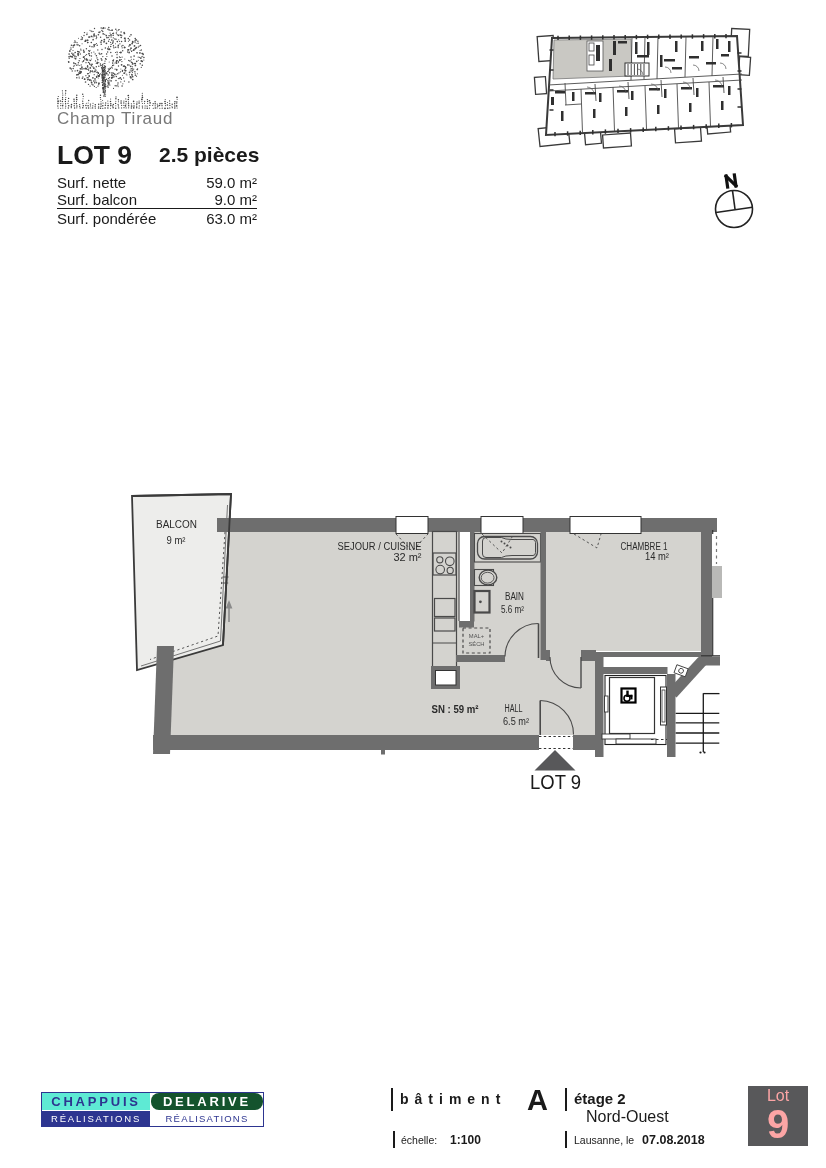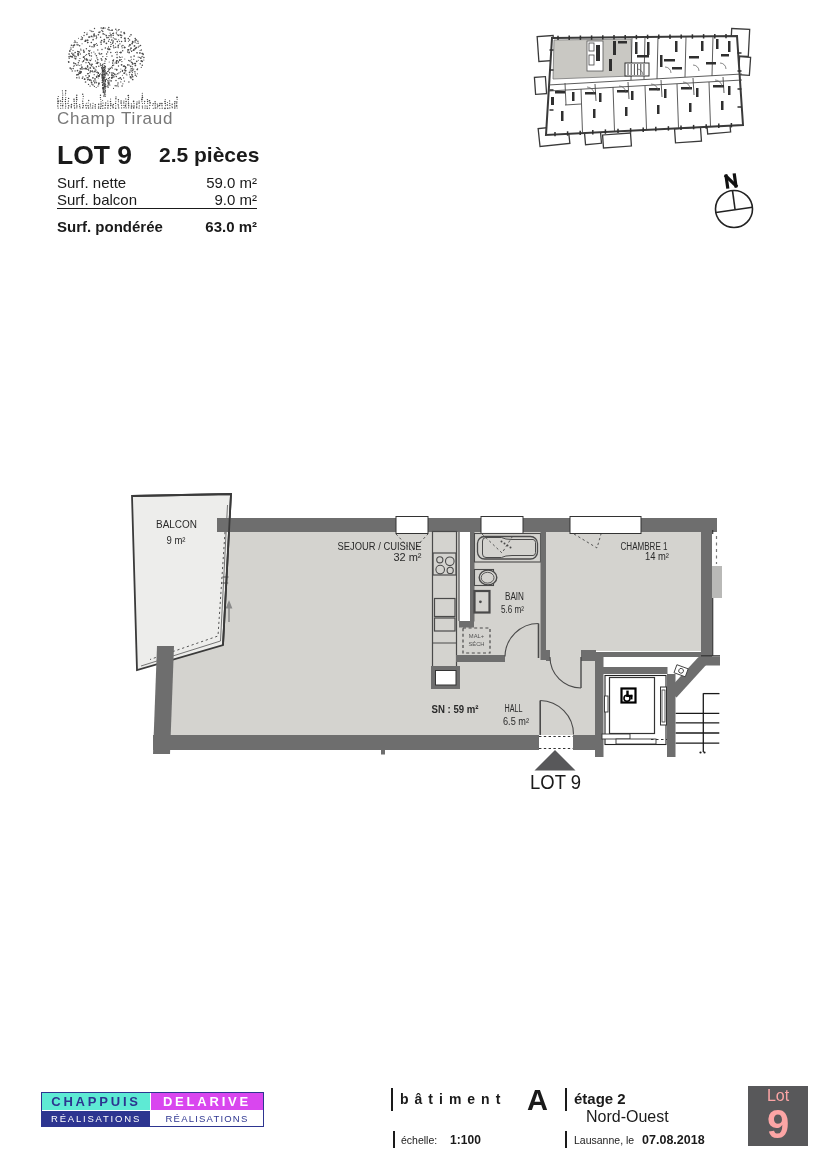--- a/index.html
+++ b/index.html
@@ -917,21 +917,21 @@
 <div class="abs" style="left:57px;top:140px;font-size:26.5px;font-weight:bold;letter-spacing:0px;">LOT 9</div>
 
 <div class="abs" style="left:159px;top:143px;font-size:21px;font-weight:bold;">2.5 pièces</div>
 
 <div class="abs" style="left:57px;top:174px;width:200px;font-size:15px;">
 
   <div style="height:17px;">Surf. nette<span style="float:right;">59.0 m²</span></div>
 
   <div style="height:17px;">Surf. balcon<span style="float:right;">9.0 m²</span></div>
 
-  <div style="border-top:1.5px solid #1a1a1a;font-weight:bold;padding-top:9px;">Surf. pondérée<span style="float:right;">63.0 m²</span></div>
+  <div style="border-top:1.5px solid #1a1a1a;font-weight:normal;padding-top:1px;">Surf. pondérée<span style="float:right;">63.0 m²</span></div>
 </div>
 
 <div class="abs" style="left:525px;top:25px;width:240px;height:140px;"><svg width="240" height="140" viewBox="0 0 240 140">
 
 <g fill="#ffffff" stroke="#3a3a3a" stroke-width="1.3">
 <rect x="13" y="11" width="16" height="25" transform="rotate(-4 21.0 23.5)"></rect>
 <rect x="206" y="4" width="18" height="27" transform="rotate(3 215.0 17.5)"></rect>
 <rect x="10" y="52" width="11" height="17" transform="rotate(-4 15.5 60.5)"></rect>
 <rect x="14" y="102" width="30" height="18" transform="rotate(-6 29.0 111.0)"></rect>
 <rect x="78" y="109" width="28" height="13" transform="rotate(-4 92.0 115.5)"></rect>
@@ -1260,21 +1260,21 @@
 <text x="375.5" y="550" font-size="10" fill="#2a2a2a" text-anchor="middle" textLength="84" lengthAdjust="spacingAndGlyphs">SEJOUR / CUISINE</text>
 <text x="417.5" y="560.5" font-size="11" fill="#2a2a2a" text-anchor="end">32 m²</text>
 
 <polygon points="551,750 571.5,770.5 530.5,770.5" fill="#58585a"></polygon>
 
 <text x="551.5" y="789" font-size="20.5" fill="#1a1a1a" text-anchor="middle" textLength="51" lengthAdjust="spacingAndGlyphs">LOT 9</text>
 </svg></div>
 
 <div class="abs" style="left:41px;top:1092px;width:221px;height:33px;border:1.5px solid #2d3590;background:#fff;">
   <div style="position:absolute;left:0;top:0;width:108px;height:17px;background:#5eead4;color:#2d3590;font-size:13px;font-weight:bold;letter-spacing:2.8px;text-align:center;line-height:18px;">CHAPPUIS</div>
-  <div style="position:absolute;left:109px;top:0;width:112px;height:17px;background:#d946ef;color:#fff;font-size:13px;font-weight:bold;letter-spacing:2.8px;text-align:center;line-height:18px;">DELARIVE</div>
+  <div style="position:absolute;left:109px;top:0;width:112px;height:17px;background:#14532d;color:#fff;font-size:13px;font-weight:bold;letter-spacing:2.8px;text-align:center;line-height:18px;border-radius:8px;">DELARIVE</div>
   <div style="position:absolute;left:0;top:18px;width:108px;height:15px;background:#2d3590;color:#fff;font-size:9.5px;letter-spacing:1.8px;text-align:center;line-height:15px;">RÉALISATIONS</div>
   <div style="position:absolute;left:109px;top:18px;width:112px;height:15px;background:#fff;color:#2d3590;font-size:9.5px;letter-spacing:1.2px;text-align:center;line-height:15px;">RÉALISATIONS</div>
 </div>
 
 <div class="abs" style="left:391px;top:1088px;width:2px;height:23px;background:#1a1a1a;"></div>
 <div class="abs" style="left:400px;top:1091px;font-size:14px;font-weight:bold;letter-spacing:6px;">bâtiment</div>
 <div class="abs" style="left:527px;top:1084px;font-size:29px;font-weight:bold;">A</div>
 
 <div class="abs" style="left:565px;top:1088px;width:2px;height:23px;background:#1a1a1a;"></div>
 <div class="abs" style="left:574px;top:1090px;font-size:15px;font-weight:bold;">étage 2</div>

